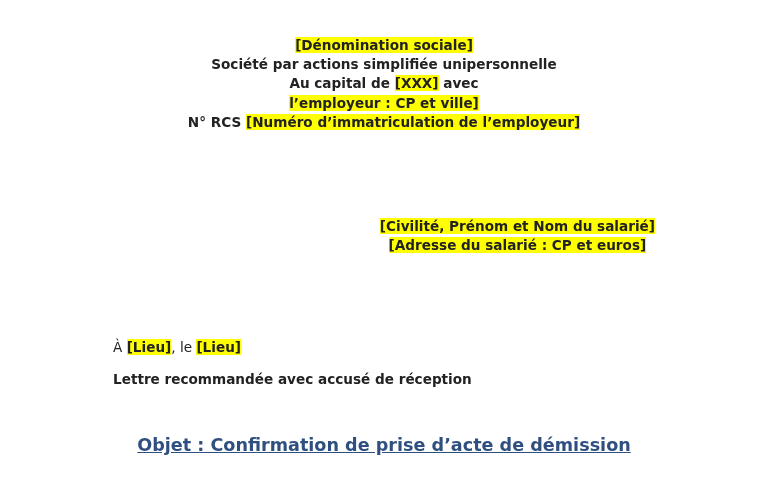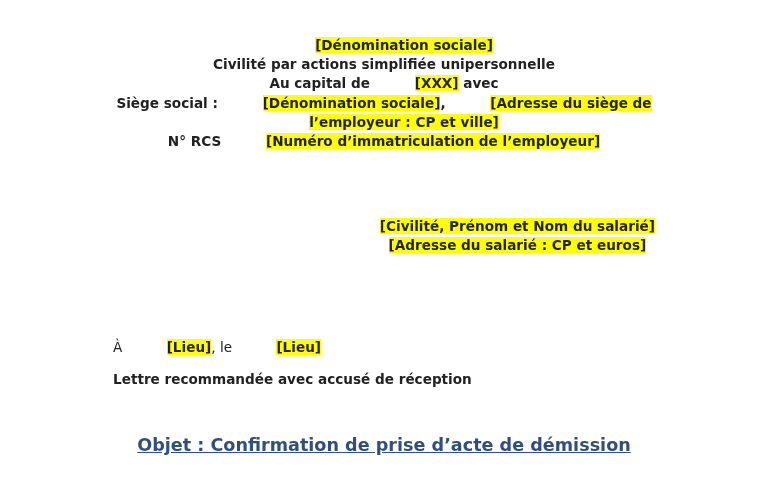--- a/index.html
+++ b/index.html
@@ -1,21 +1,21 @@
 <!DOCTYPE html>
 <html><head>
 <meta charset="utf-8">
 <style>
   html, body { margin:0; padding:0; }
   body {
     width:768px; height:485px; overflow:hidden; background:#ffffff;
     font-family:"DejaVu Sans", sans-serif; color:#222222;
     position:relative;
   }
-  .hl { background:#ffff00;margin-left:40px; }
+  .hl { background:#ffff00; }
   .header {
     position:absolute; left:0; top:36px; width:768px;
     text-align:center; font-weight:bold; font-size:13.6px; line-height:19.2px;
   }
   .header .line { display:block; }
   .recipient {
     position:absolute; right:113px; top:217px;
     text-align:center; font-weight:bold; font-size:13.6px; line-height:19.2px;
   }
   .recipient .line { display:block; }
@@ -30,23 +30,22 @@
     position:absolute; left:0; width:768px; top:434px; text-align:center;
     font-size:17.6px; font-weight:bold; color:#2f4f80; text-decoration:underline;
     line-height:22px;
   }
 </style>
 </head>
 <body>
 
 <div class="header">
   <span class="line"><span class="hl">[Dénomination sociale]</span></span>
-  <span class="line">Civilité par actions simplifiée unipersonnelle</span>
+  <span class="line">Société par actions simplifiée unipersonnelle</span>
   <span class="line"><span>Au capital de </span><span class="hl">[XXX]</span><span> avec</span></span>
-  <span class="line"><span>Siège social : </span><span class="hl">[Dénomination sociale]</span><span>, </span><span class="hl">[Adresse du siège de</span></span>
   <span class="line"><span class="hl">l’employeur : CP et ville]</span></span>
   <span class="line"><span>N° RCS </span><span class="hl">[Numéro d’immatriculation de l’employeur]</span></span>
 </div>
 
 <div class="recipient">
   <span class="line"><span class="hl">[Civilité, Prénom et Nom du salarié]</span></span>
   <span class="line"><span class="hl">[Adresse du salarié : CP et euros]</span></span>
 </div>
 
 <div class="place-date">

